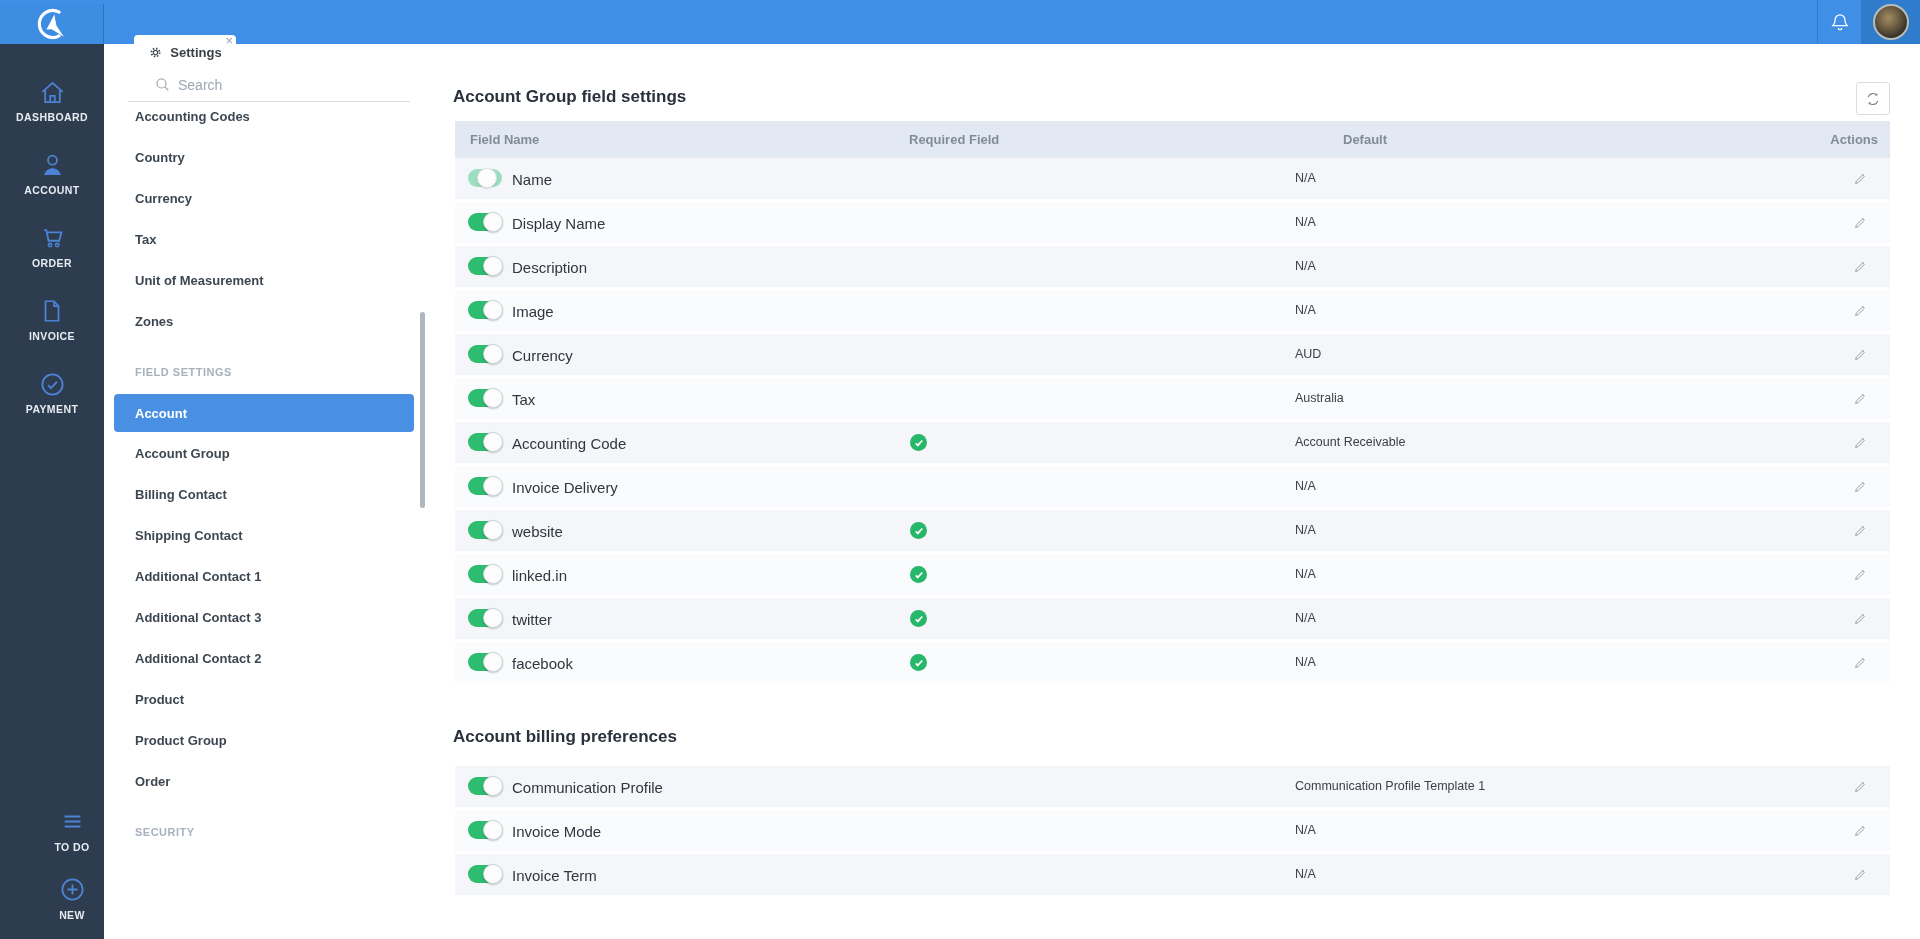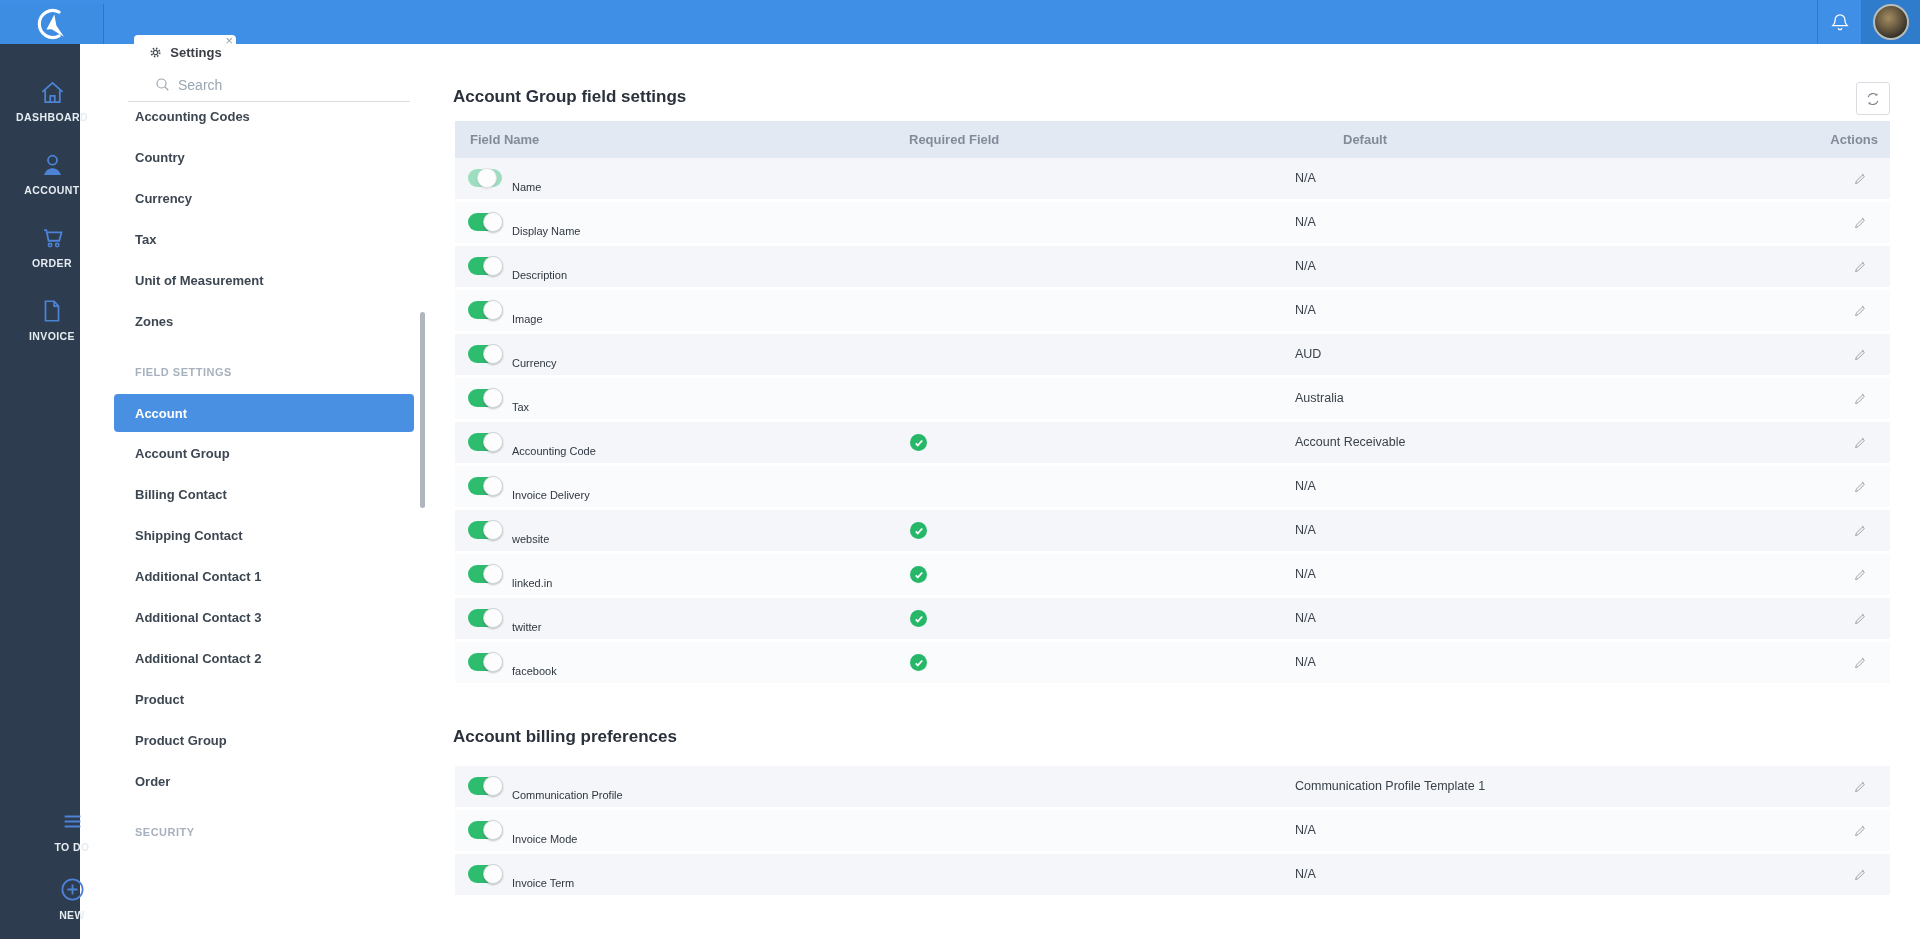--- a/index.html
+++ b/index.html
@@ -1,21 +1,21 @@
 <!DOCTYPE html>
 <html><head>
 <meta charset="utf-8">
 <style>
   * { margin:0; padding:0; box-sizing:border-box; }
   html,body { width:1920px; height:939px; overflow:hidden; background:#fff;
               font-family:"Liberation Sans", sans-serif; }
   #app { position:relative; width:1920px; height:939px; background:#fff; }
 
   
-  #left-rail { position:absolute; left:0; top:0; width:80px; height:939px; background:#2d3c4e; z-index:3; }
+  #left-rail { position:absolute; left:0; top:0; width:104px; height:939px; background:#2d3c4e; z-index:3; }
   .rail-items { position:absolute; top:64px; left:0; width:104px; display:flex; flex-direction:column; }
   .rail-item { height:73px; display:flex; flex-direction:column; align-items:center; justify-content:center; cursor:pointer; }
   .rail-item .ric { height:28px; display:flex; align-items:center; justify-content:center; }
   .rail-item .rlb { margin-top:5px; font-size:10.5px; font-weight:bold; color:#e6ecf2; letter-spacing:.4px; }
   .rail-bottom { position:absolute; bottom:12px; left:0; width:104px; display:flex; flex-direction:column; gap:10px;margin-left:20px; }
 
   
   #topbar { position:absolute; left:0; top:0; width:1920px; height:44px; background:#3f8fe6; z-index:4; }
   #logo-block { position:absolute; left:0; top:4px; width:104px; height:40px; background:#3d8de2;
                 border-right:1px solid rgba(0,0,0,.18); display:flex; align-items:center; justify-content:center; cursor:pointer; }
@@ -59,21 +59,21 @@
   #tbl-header span { position:absolute; top:11px; font-size:13px; font-weight:600; color:#828c99; }
   .col-field { left:15px; } .col-req { left:454px; } .col-def { left:868px;margin-left:20px; } .col-act { right:12px; }
   #rows-1 { top:114px; } #rows-2 { top:722px; }
   .trow { position:relative; height:41px; margin-bottom:3px; }
   .trow.odd { background:#f4f6f9; } .trow.even { background:#fafbfd; }
   .toggle { position:absolute; left:13px; top:11px; width:34px; height:18px; border-radius:9px; background:#2ebd6e; cursor:pointer; }
   .toggle .knob { position:absolute; right:-1px; top:-1px; width:20px; height:20px; border-radius:50%;
                   background:#fdfdfd; border:1px solid #cfd4d8; box-shadow:0 1px 2px rgba(0,0,0,.25); }
   .toggle.dimmed { background:#9edec0; }
   .toggle.dimmed .knob { right:5px; border-color:#dfe3e6; box-shadow:0 1px 2px rgba(0,0,0,.12); }
-  .f-label { position:absolute; left:57px; top:23px; font-size:11px; color:#2f3740; }
+  .f-label { position:absolute; left:57px; top:13px; font-size:15px; color:#2f3740; }
   .req-check { position:absolute; left:455px; top:12px; width:17px; height:17px; border-radius:50%; background:#27b769;
                display:flex; align-items:center; justify-content:center; }
   .def-val { position:absolute; left:840px; top:13px; font-size:12.5px; color:#3a424b; }
   .edit-btn { position:absolute; left:1396px; top:12px; width:18px; height:18px; cursor:pointer;
               display:flex; align-items:center; justify-content:center; }
 </style>
 </head>
 <body>
 
 <div id="app">
@@ -110,20 +110,29 @@
                  <span class="rlb">ORDER</span>
         </div>
         <div class="rail-item">
           <span class="ric">
             <svg viewBox="0 0 24 24" width="26" height="26">
               <path d="M6 3 h8 l4 4.5 V21 H6 Z" fill="none" stroke="#4d83d6" stroke-width="1.6"></path>
               <path d="M14 3 v4.5 h4" fill="none" stroke="#4d83d6" stroke-width="1.6"></path>
             </svg>
           </span>
                  <span class="rlb">INVOICE</span>
+        </div>
+        <div class="rail-item">
+          <span class="ric">
+            <svg viewBox="0 0 24 24" width="27" height="27">
+              <circle cx="12" cy="12" r="9" fill="none" stroke="#4d83d6" stroke-width="1.6"></circle>
+              <path d="M8 12.6 l2.6 2.6 L16 9.4" fill="none" stroke="#4d83d6" stroke-width="1.6"></path>
+            </svg>
+          </span>
+                 <span class="rlb">PAYMENT</span>
         </div>
       </div>
     <div class="rail-bottom" id="rail-bottom">
         <div class="rail-item" style="height: 58px;">
           <span class="ric">
             <svg viewBox="0 0 24 24" width="27" height="27">
               <path d="M5 7.5 h14 M5 12 h14 M5 16.5 h14" stroke="#4d83d6" stroke-width="1.8"></path>
             </svg>
           </span>
                  <span class="rlb">TO DO</span>

